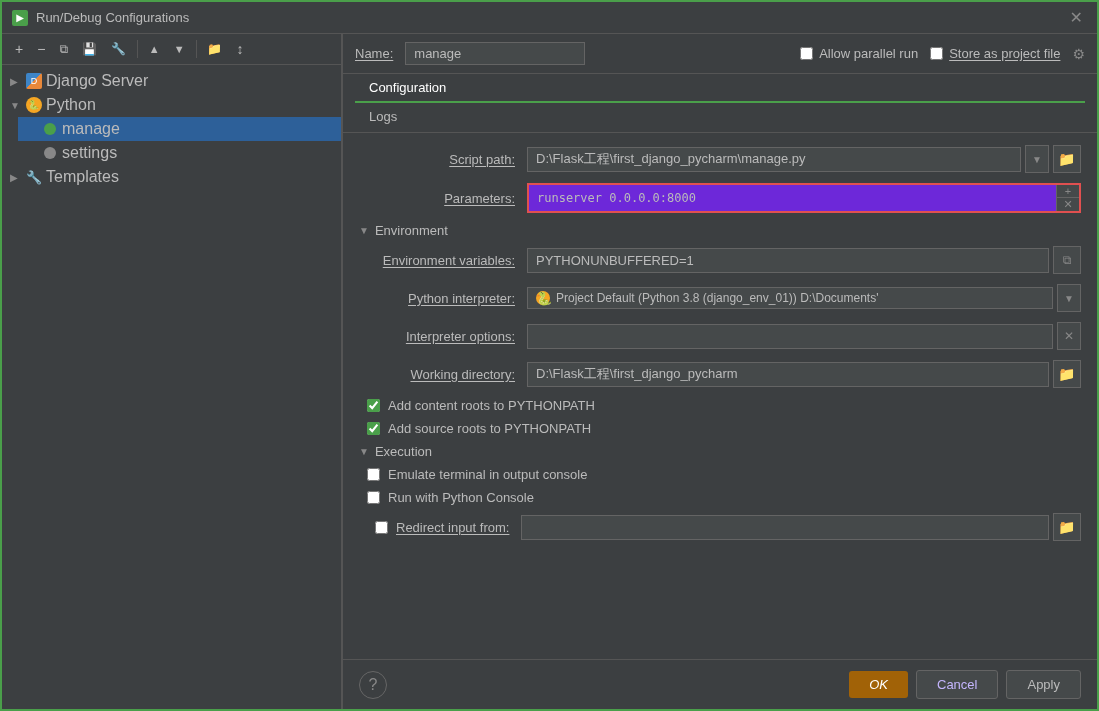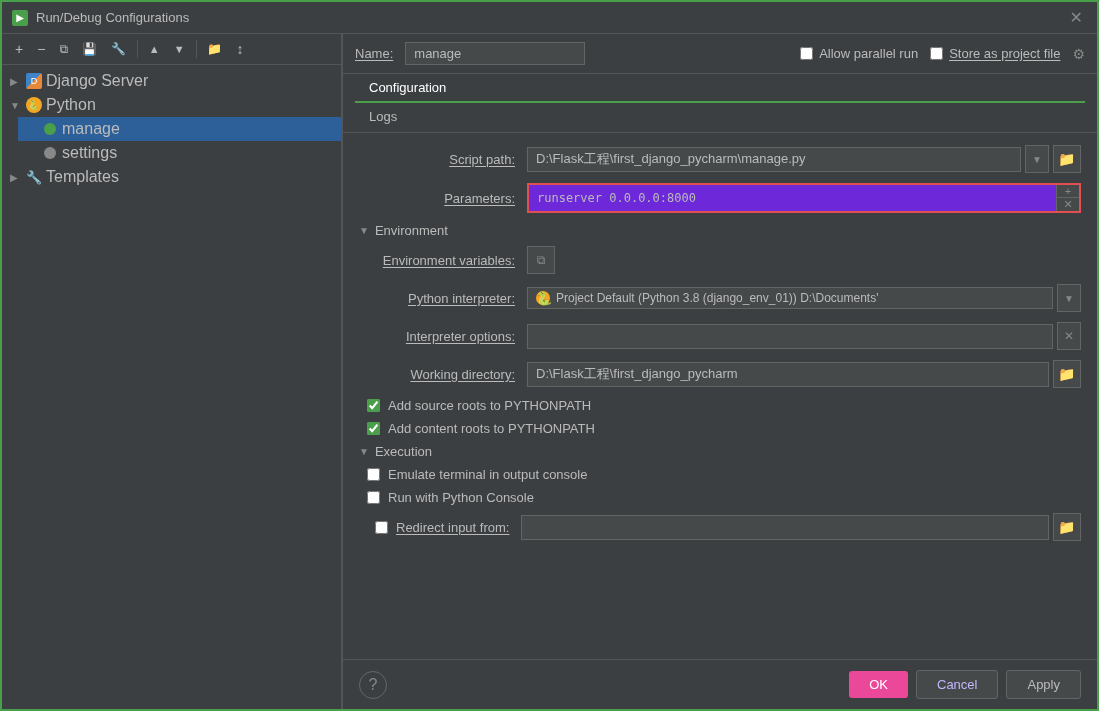--- a/index.html
+++ b/index.html
@@ -333,22 +333,23 @@
       display: flex; align-items: center; justify-content: center;
     }
     .dialog-btn {
       padding: 6px 20px;
       font-size: 13px;
       cursor: pointer;
       border: none;
       border-radius: 3px;
     }
     .btn-ok {
-      background: #ec4899;
+      background: #a16207;
       color: white;
+      font-style: italic;
     }
     .btn-cancel {
       background: #45494a;
       color: #c4b5fd;
       border: 1px solid #646464;
     }
     .btn-apply {
       background: #45494a;
       color: #bbbbbb;
       border: 1px solid #646464;
@@ -484,20 +485,21 @@
         </div>
 
         <div class="section-header">
           <span class="section-arrow">▼</span>
           <span>Environment</span>
         </div>
 
         <div class="form-row">
           <span class="form-label underline">Environment variables:</span>
           <div class="form-input-group">
+            <input class="form-input" type="text" style="flex: 1 1 0%;" value="PYTHONUNBUFFERED=1">
             <button class="folder-btn" style="font-size:12px;">⧉</button>
           </div>
         </div>
 
         <div class="form-row">
           <span class="form-label underline">Python interpreter:</span>
           <div class="form-input-group">
             <div class="interpreter-select">
               <span class="interp-icon">🐍</span>
               <span class="interp-text">Project Default (Python 3.8 (django_env_01)) D:\Documents'</span>
@@ -516,27 +518,27 @@
 
         <div class="form-row">
           <span class="form-label underline">Working directory:</span>
           <div class="form-input-group">
             <input class="form-input" type="text" style="flex: 1 1 0%;" value="D:\Flask工程\first_django_pycharm">
             <button class="folder-btn">📁</button>
           </div>
         </div>
 
         <div class="checkbox-row">
+          <input type="checkbox" checked="" id="add-content-roots" style="">
+          <label for="add-content-roots">Add content roots to PYTHONPATH</label>
+        </div>
+
+        <div class="checkbox-row">
           <input type="checkbox" checked="" id="add-source-roots" style="">
           <label for="add-source-roots">Add source roots to PYTHONPATH</label>
-        </div>
-
-        <div class="checkbox-row">
-          <input type="checkbox" checked="" id="add-content-roots" style="">
-          <label for="add-content-roots">Add content roots to PYTHONPATH</label>
         </div>
 
         <div class="section-header" style="margin-top:4px;">
           <span class="section-arrow">▼</span>
           <span>Execution</span>
         </div>
 
         <div class="checkbox-row">
           <input type="checkbox" id="emulate-terminal" style="">
           <label for="emulate-terminal">Emulate terminal in output console</label>

